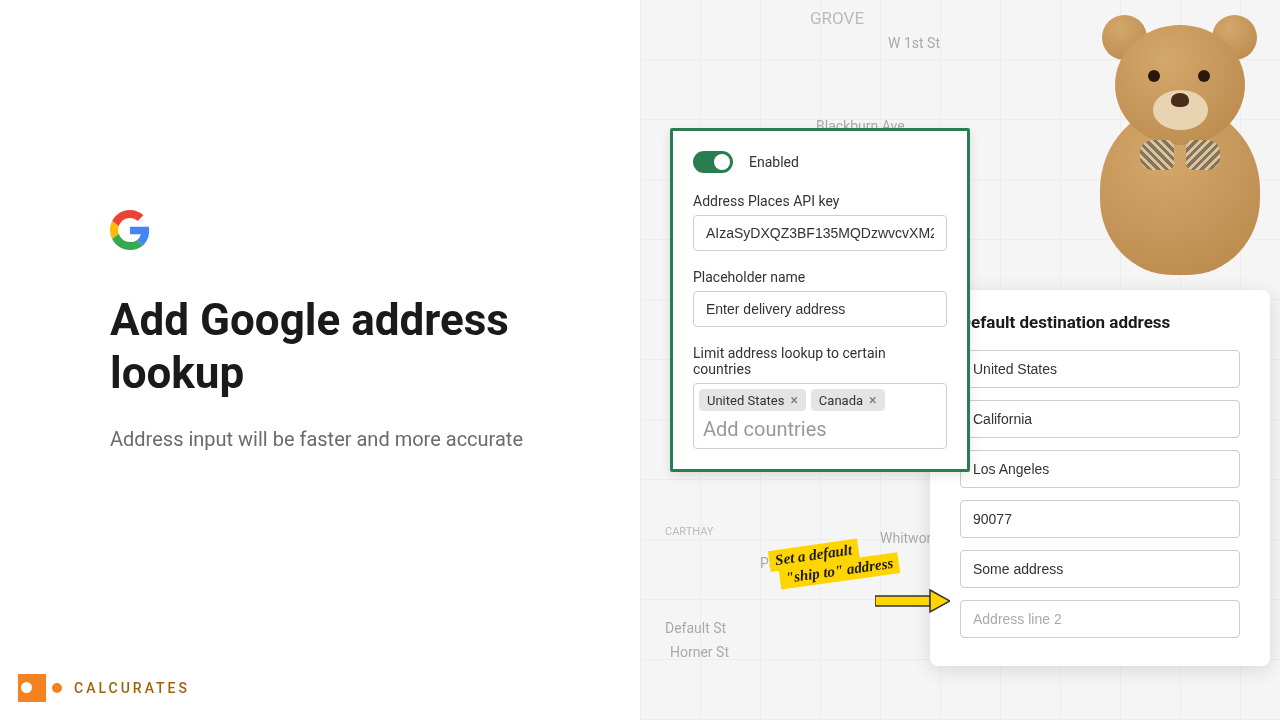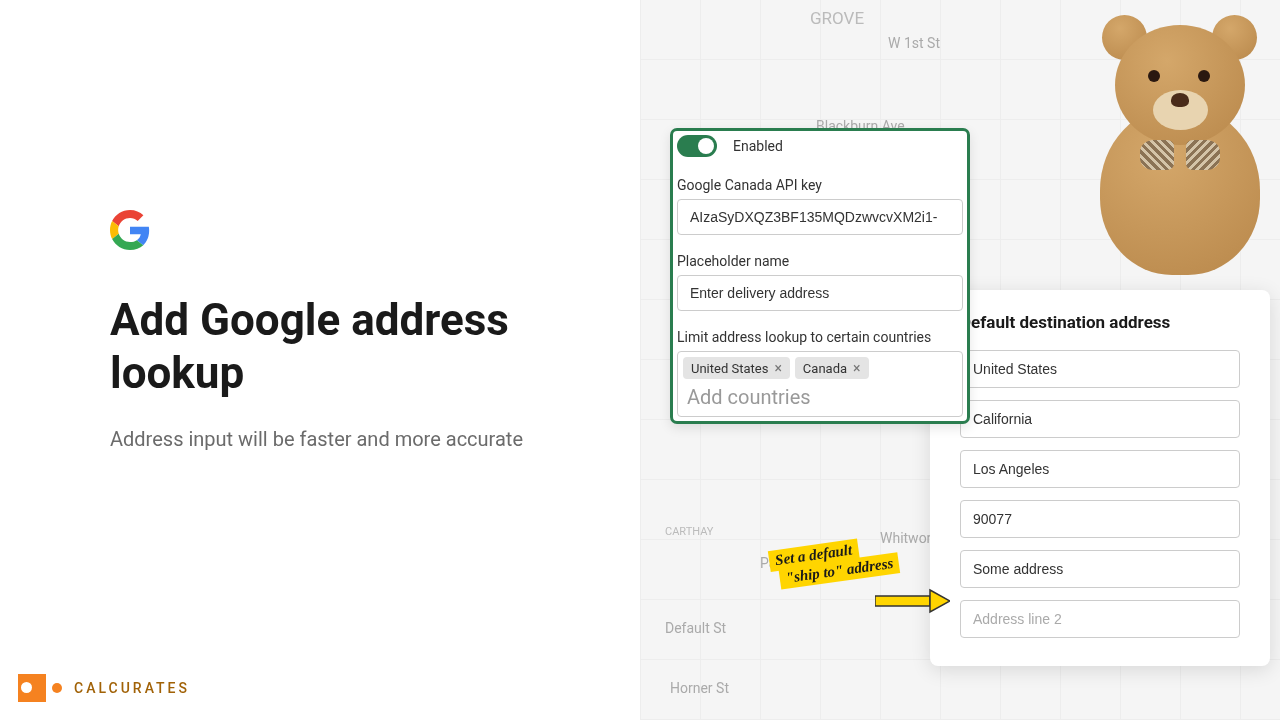--- a/index.html
+++ b/index.html
@@ -180,22 +180,22 @@
     }
     .teddy-bow::before { left: 0; }
     .teddy-bow::after { right: 0; transform: scaleX(-1); }
     .config-card {
       position: absolute;
       left: 30px;
       top: 128px;
       width: 300px;
       background: #fff;
       border: 3px solid #2a7d4f;
-      border-radius: 7px;
-      padding: 4px;
+      border-radius: 2px;
+      padding: 20px;
       z-index: 5;
       box-shadow: 0 4px 12px rgba(0,0,0,0.1);
     }
     .toggle-row {
       display: flex;
       align-items: center;
       gap: 16px;
       margin-bottom: 20px;
     }
     .toggle {
@@ -339,41 +339,41 @@
 
 <div class="right-panel">
   <div class="map-bg"></div>
   <div class="street-label" style="right:340px;top:35px;">W 1st St</div>
   <div class="street-label" style="left:176px;top:118px;">Blackburn Ave</div>
   <div class="street-label" style="left:120px;top:555px;">Packard St</div>
   <div class="street-label" style="left:25px;top:620px;">Default St</div>
   <div class="street-label" style="left:240px;top:530px;">Whitworth</div>
   <div class="street-label" style="left:25px;top:525px;font-size:11px;color:#bbb;">CARTHAY</div>
   <div class="street-label" style="left:170px;top:8px;font-size:17px;color:#bbb;">GROVE</div>
-  <div class="street-label" style="left:30px;top:680px;">Horner St</div>
+  <div class="street-label" style="left:30px;top:644px;">Horner St</div>
 
   <div class="teddy">
     <div class="teddy-ear l"></div>
     <div class="teddy-ear r"></div>
     <div class="teddy-body"></div>
     <div class="teddy-head"></div>
     <div class="teddy-snout"></div>
     <div class="teddy-eye l"></div>
     <div class="teddy-eye r"></div>
     <div class="teddy-nose"></div>
     <div class="teddy-bow"></div>
   </div>
 
   <div class="config-card">
     <div class="toggle-row">
       <div class="toggle"></div>
       <span style="font-size:14px;color:#333;">Enabled</span>
     </div>
     <div class="field-group">
-      <div class="field-label">Google Canada API key</div>
+      <div class="field-label">Address Places API key</div>
       <input class="text-input" value="AIzaSyDXQZ3BF135MQDzwvcvXM2i1-" style="">
     </div>
     <div class="field-group">
       <div class="field-label">Placeholder name</div>
       <input class="text-input" value="Enter delivery address" style="">
     </div>
     <div class="field-group">
       <div class="field-label">Limit address lookup to certain countries</div>
       <div class="tags-input">
         <div class="tags-row">

